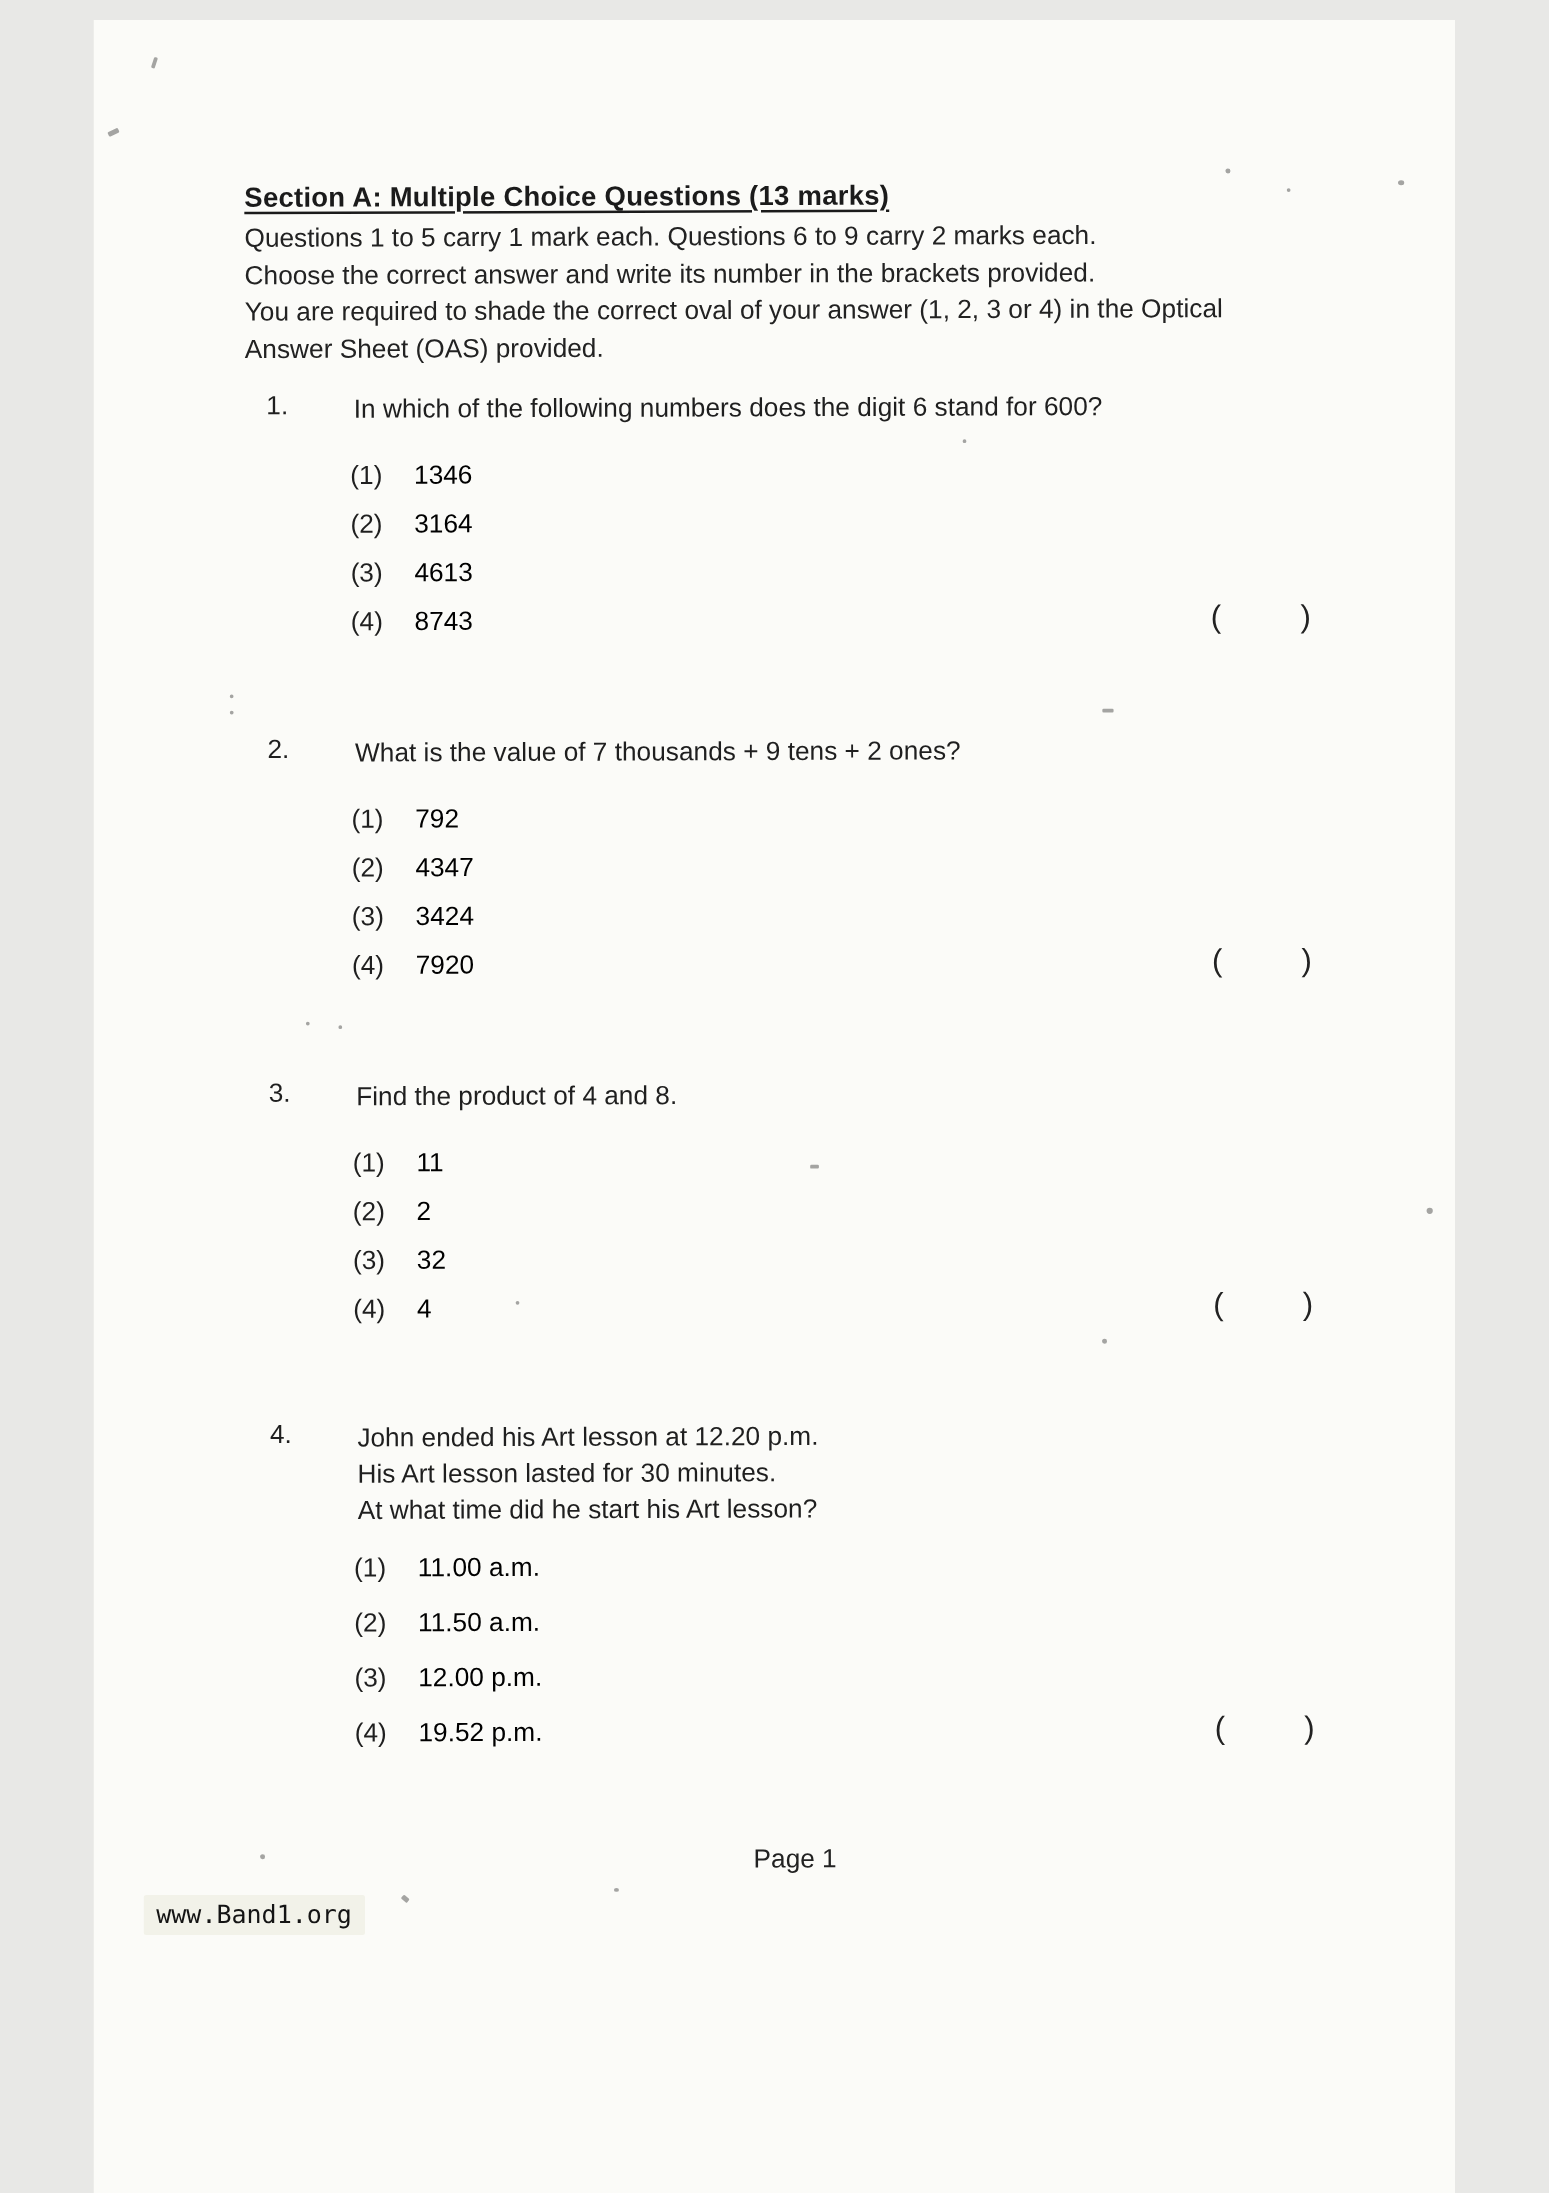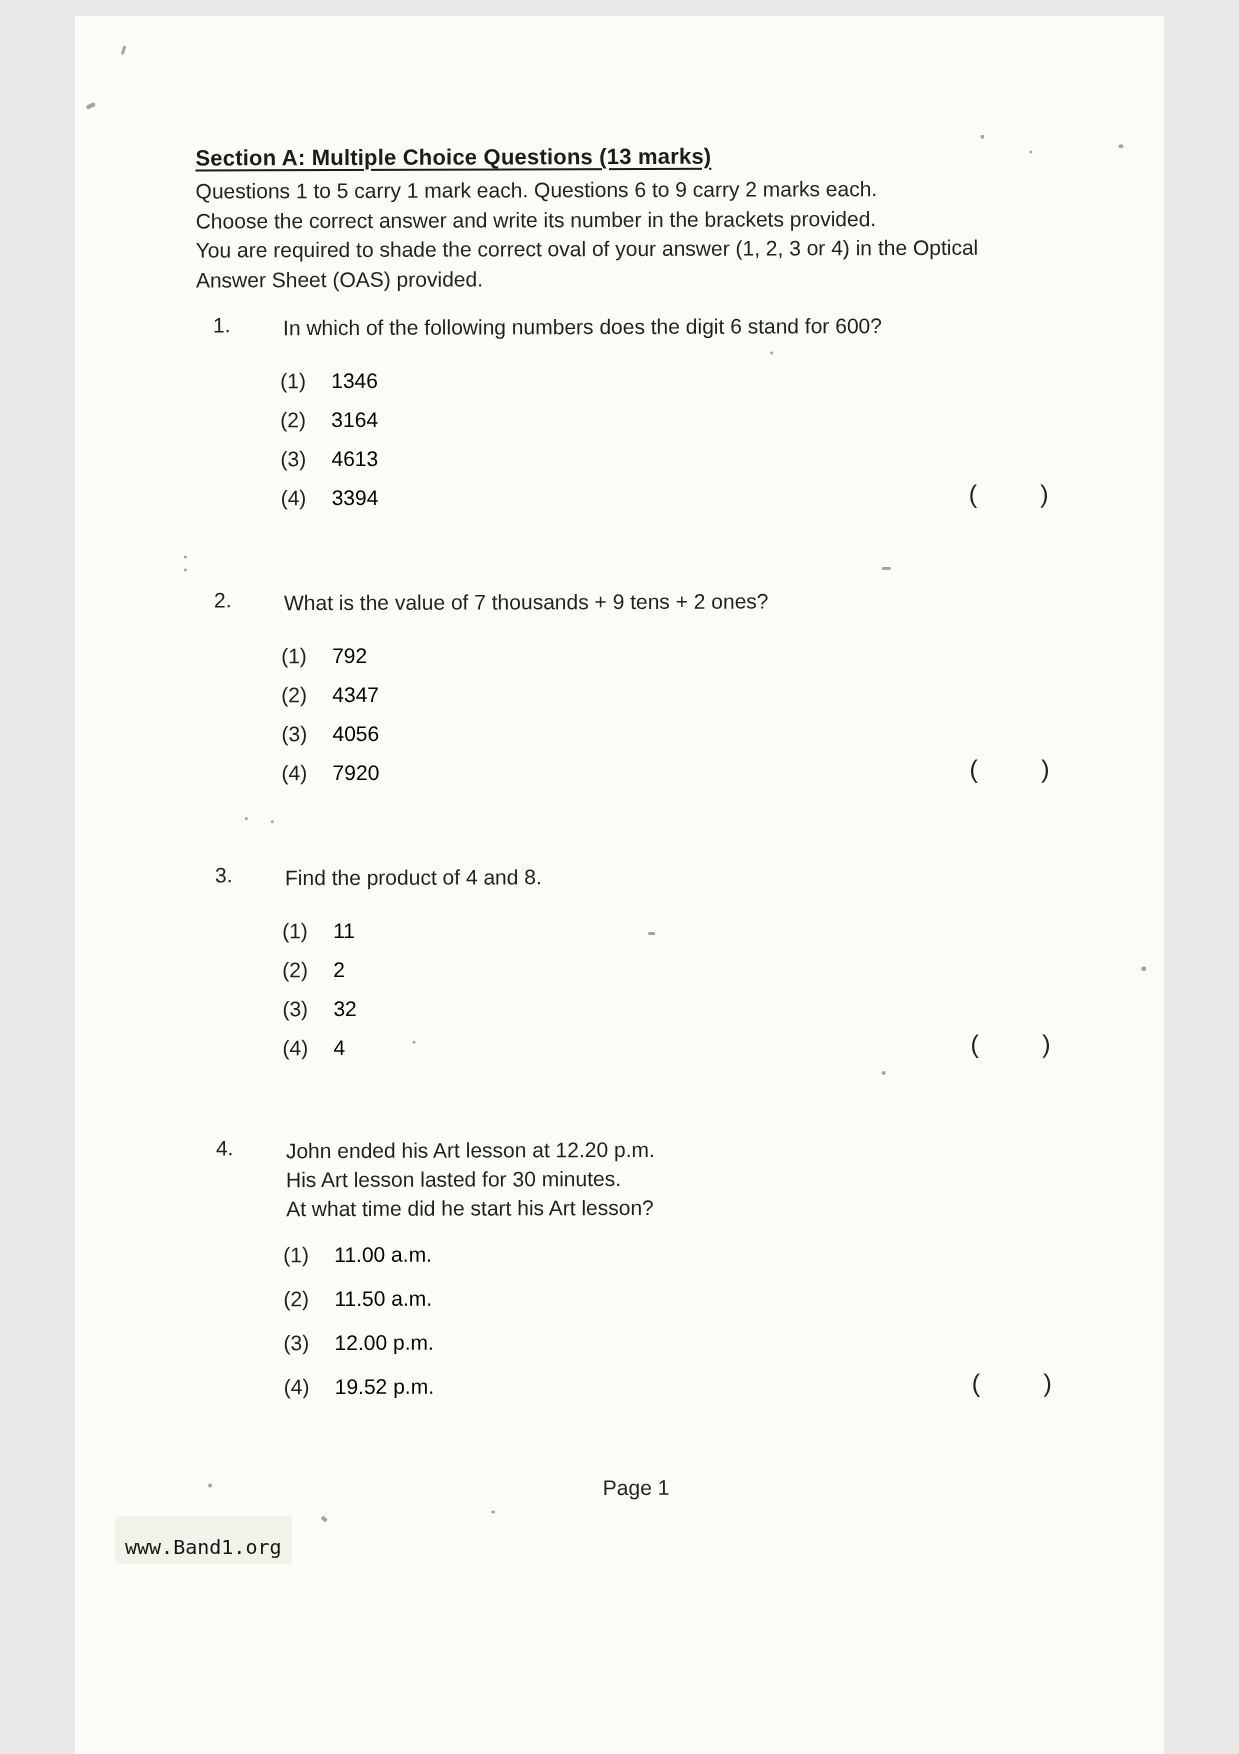--- a/index.html
+++ b/index.html
@@ -47,21 +47,21 @@
     font-size:25px; color:#222;
   }
 
   
   .footer { position:absolute; top:1460px; left:0; width:1118px; text-align:center; font-size:21px; color:#222; }
   .watermark {
     position:absolute; left:40px; top:1500px;
     font-family:"DejaVu Sans Mono", monospace;
     font-size:20px; color:#141414;
     background:#f2f2e9;
-    padding:19px 10px 5px 10px;
+    padding:3px 10px 5px 10px;
     border-radius:2px;
   }
 
   
   .speck { position:absolute; background:#3a3a3a; opacity:0.45; border-radius:50%; }
   .dash  { position:absolute; background:#3a3a3a; opacity:0.45; border-radius:1px; }
 </style>
 </head>
 <body>
 
@@ -91,21 +91,21 @@
         <div class="opt-row">
           <span class="opt-label">(2)</span>
           <span class="opt-value">3164</span>
         </div>
         <div class="opt-row">
           <span class="opt-label">(3)</span>
           <span class="opt-value">4613</span>
         </div>
         <div class="opt-row">
           <span class="opt-label">(4)</span>
-          <span class="opt-value">3394</span>
+          <span class="opt-value">8743</span>
           <span class="bracket">
               <span>(</span>
               <span>)</span>
             </span>
         </div>
       </div>
     </section>
 
     <section class="question" style="top:571px">
       <div class="q-head">
@@ -118,21 +118,21 @@
         <div class="opt-row">
           <span class="opt-label">(1)</span>
           <span class="opt-value">792</span>
         </div>
         <div class="opt-row">
           <span class="opt-label">(2)</span>
           <span class="opt-value">4347</span>
         </div>
         <div class="opt-row">
           <span class="opt-label">(3)</span>
-          <span class="opt-value">4056</span>
+          <span class="opt-value">3424</span>
         </div>
         <div class="opt-row">
           <span class="opt-label">(4)</span>
           <span class="opt-value">7920</span>
           <span class="bracket">
               <span>(</span>
               <span>)</span>
             </span>
         </div>
       </div>

